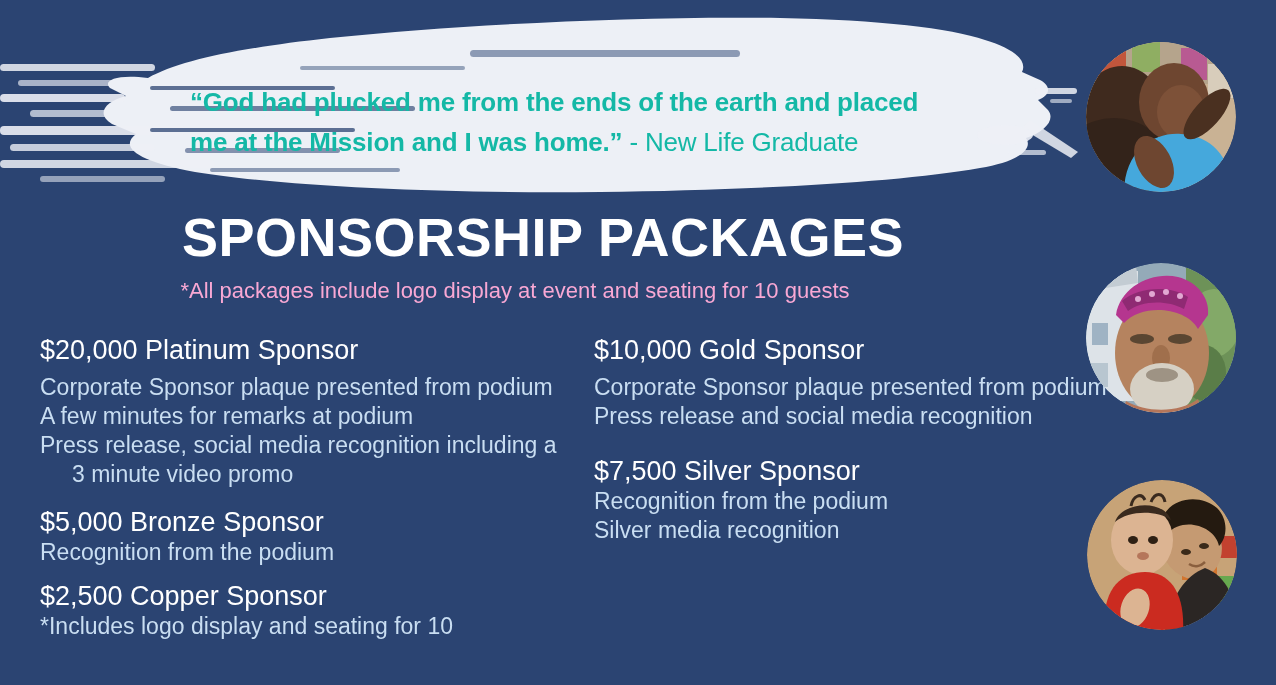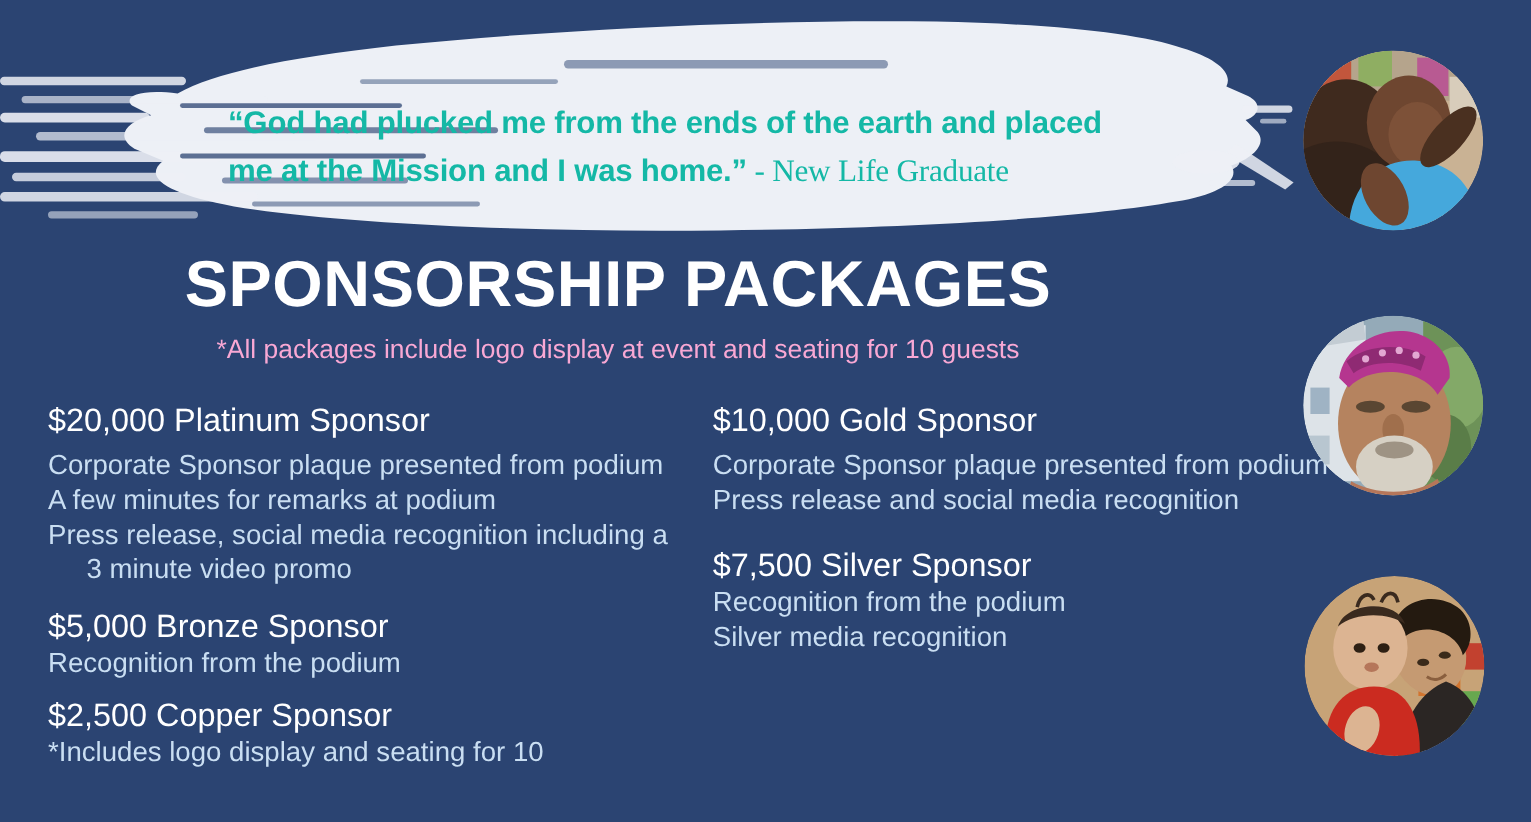--- a/index.html
+++ b/index.html
@@ -25,33 +25,34 @@
     position: absolute;
     left: 190px; top: 82px;
     width: 860px;
     text-align: left;
     color: #14b8a6;
     font-size: 26px;
     font-weight: 700;
     line-height: 40px;
     letter-spacing: -0.2px;
   }
-  .quote .attrib { font-weight: 400; font-family: Liberation Serif, serif; }
+  .quote .attrib { font-weight: 400; }
 
   
   .title {
     position: absolute;
     left: 0; top: 206px;
     width: 1030px;
     margin: 0;
     text-align: center;
     color: #ffffff;
     font-size: 54px;
     font-weight: 700;
     letter-spacing: 0.5px;
+    padding-left: 28px;
   }
   .subtitle {
     position: absolute;
     left: 0; top: 278px;
     width: 1030px;
     text-align: center;
     color: #f9a8d4;
     font-size: 22px;
     font-weight: 400;
   }

